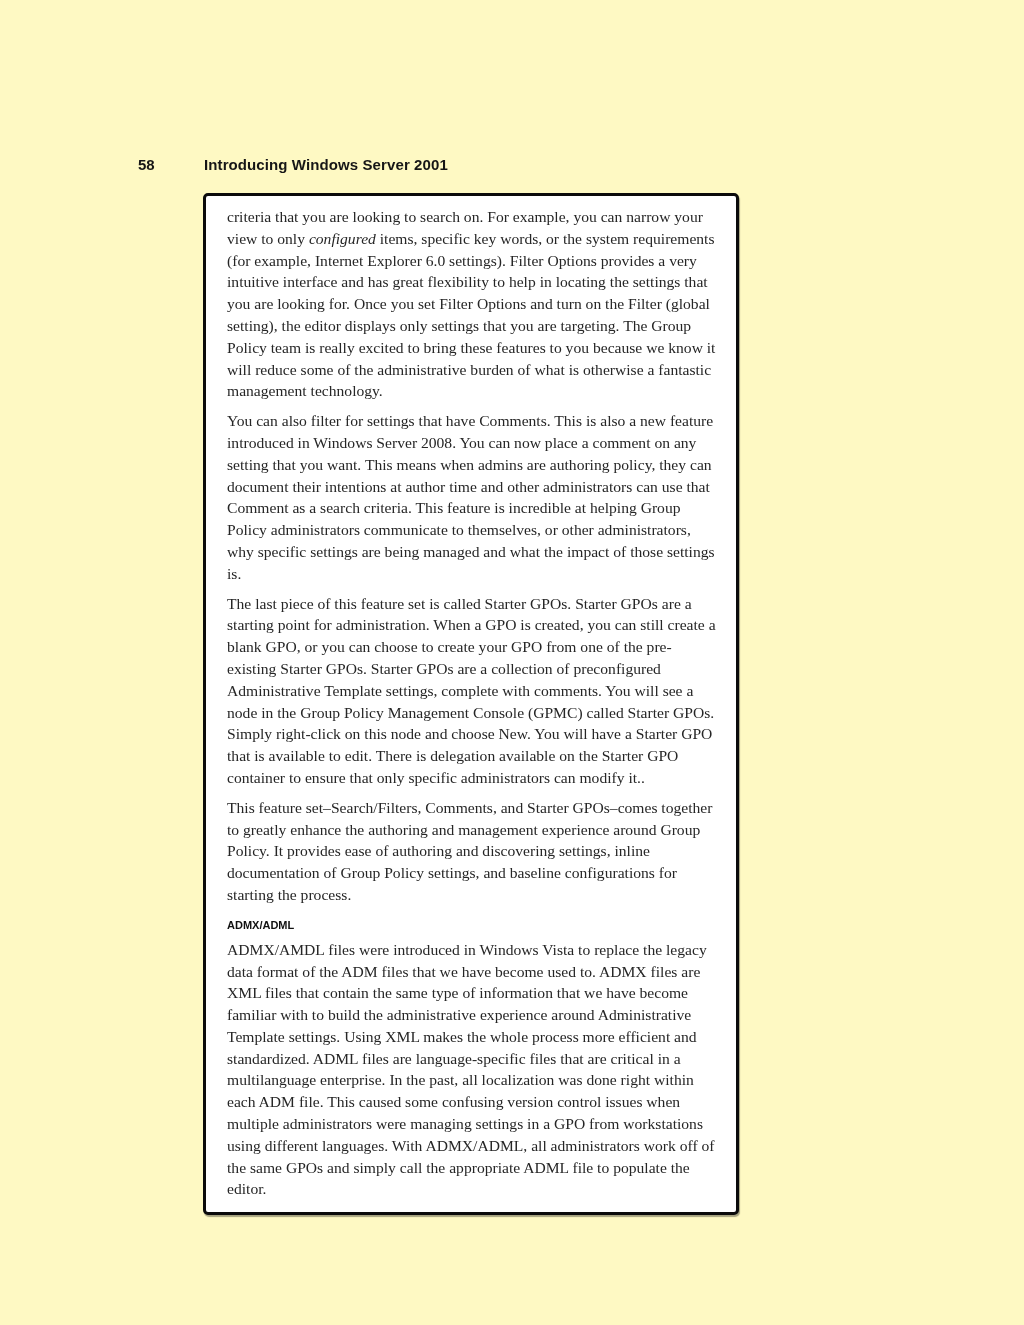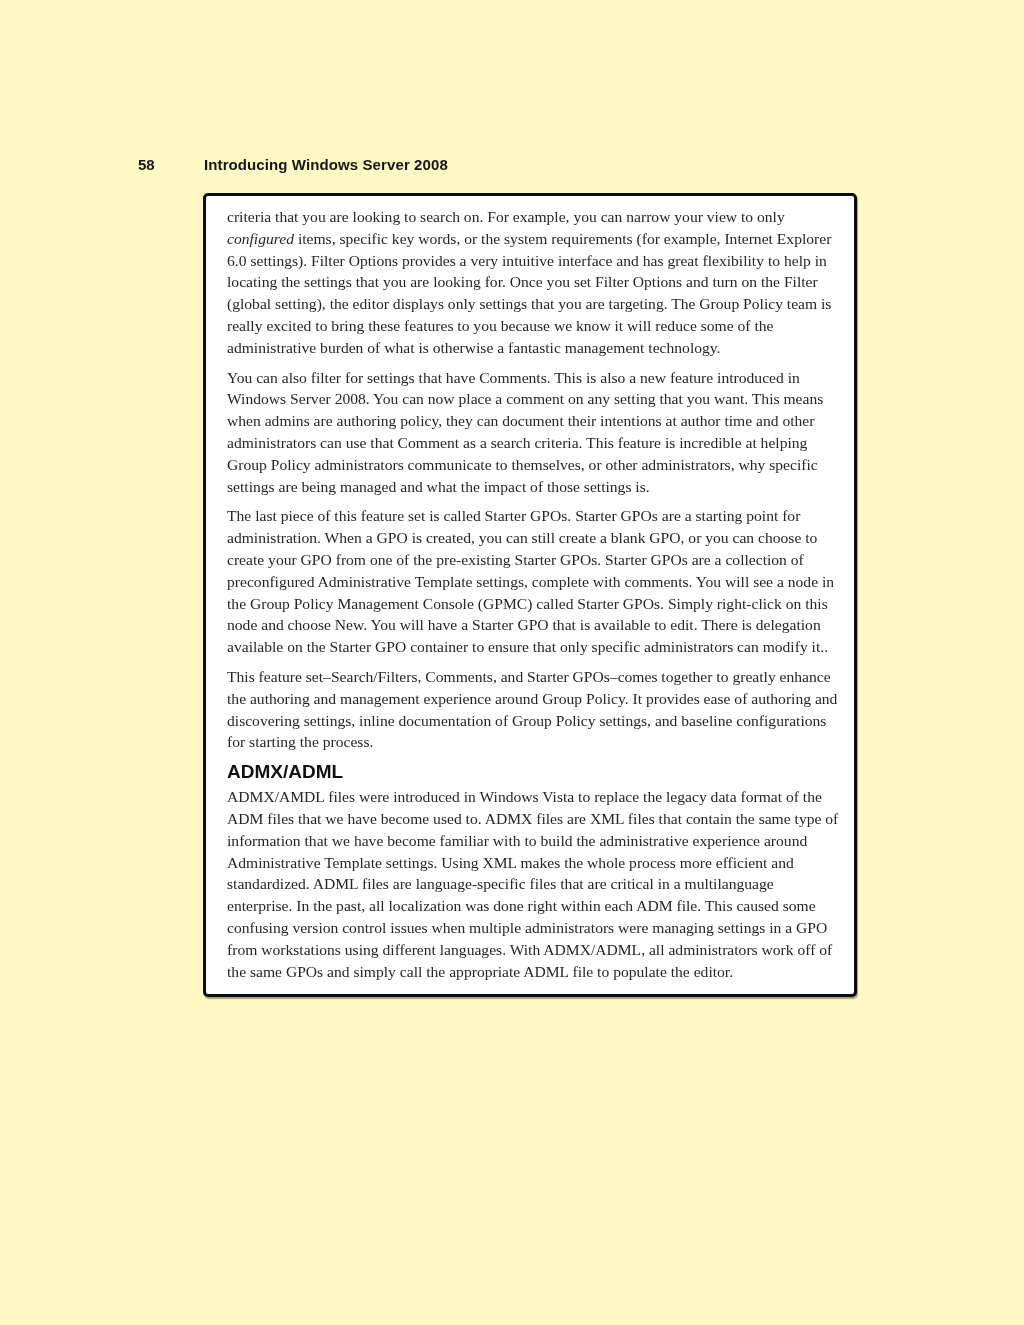--- a/index.html
+++ b/index.html
@@ -34,21 +34,21 @@
   .running-title {
     position: absolute;
     left: 204px;
     top: 0;
     letter-spacing: 0.1px;
   }
   .content-box {
     position: absolute;
     left: 203px;
     top: 193px;
-    width: 654px;
+    width: 536px;
     box-sizing: border-box;
     border: 3px solid #0b0b0b;
     border-radius: 5px;
     box-shadow: 1px 2px 1px rgba(0,0,0,0.35);
     background: #ffffff;
     padding: 10px 15px 12px 21px;
   }
   .content-box .para {
     font-size: 15.6px;
     line-height: 21.8px;
@@ -59,34 +59,34 @@
   }
   .content-box .para:last-child {
     margin-bottom: 0;
   }
   .content-box .para em {
     font-style: italic;
   }
   .content-box .section-heading {
     font-family: "Liberation Sans", "DejaVu Sans", sans-serif;
     font-weight: bold;
-    font-size: 19px;
+    font-size: 11px;
     line-height: 20px;
     color: #111111;
     margin: 9px 0 4px 0;
   }
 </style>
 </head>
 <body>
 
 <div class="page">
 
   <div class="running-header">
     <span class="page-number">58</span>
-    <span class="running-title">Introducing Windows Server 2008</span>
+    <span class="running-title">Introducing Windows Server 2001</span>
   </div>
 
   <div class="content-box">
     <div id="box-content">
         <div class="para"><span>criteria that you are looking to search on. For example, you can narrow your view to only </span><em>configured</em><span> items, specific key words, or the system requirements (for example, Internet Explorer 6.0 settings). Filter Options provides a very intuitive interface and has great flexibility to help in locating the settings that you are looking for. Once you set Filter Options and turn on the Filter (global setting), the editor displays only settings that you are targeting. The Group Policy team is really excited to bring these features to you because we know it will reduce some of the administrative burden of what is otherwise a fantastic management technology.</span></div>
         <div class="para"><span>You can also filter for settings that have Comments. This is also a new feature introduced in Windows Server 2008. You can now place a comment on any setting that you want. This means when admins are authoring policy, they can document their intentions at author time and other administrators can use that Comment as a search criteria. This feature is incredible at helping Group Policy administrators communicate to themselves, or other administrators, why specific settings are being managed and what the impact of those settings is.</span></div>
         <div class="para"><span>The last piece of this feature set is called Starter GPOs. Starter GPOs are a starting point for administration. When a GPO is created, you can still create a blank GPO, or you can choose to create your GPO from one of the pre-existing Starter GPOs. Starter GPOs are a collection of preconfigured Administrative Template settings, complete with comments. You will see a node in the Group Policy Management Console (GPMC) called Starter GPOs. Simply right-click on this node and choose New. You will have a Starter GPO that is available to edit. There is delegation available on the Starter GPO container to ensure that only specific administrators can modify it..</span></div>
         <div class="para"><span>This feature set–Search/Filters, Comments, and Starter GPOs–comes together to greatly enhance the authoring and management experience around Group Policy. It provides ease of authoring and discovering settings, inline documentation of Group Policy settings, and baseline configurations for starting the process.</span></div>
         <div class="section-heading"><span>ADMX/ADML</span></div>
         <div class="para"><span>ADMX/AMDL files were introduced in Windows Vista to replace the legacy data format of the ADM files that we have become used to. ADMX files are XML files that contain the same type of information that we have become familiar with to build the administrative experience around Administrative Template settings. Using XML makes the whole process more efficient and standardized. ADML files are language-specific files that are critical in a multilanguage enterprise. In the past, all localization was done right within each ADM file. This caused some confusing version control issues when multiple administrators were managing settings in a GPO from workstations using different languages. With ADMX/ADML, all administrators work off of the same GPOs and simply call the appropriate ADML file to populate the editor.</span></div>

